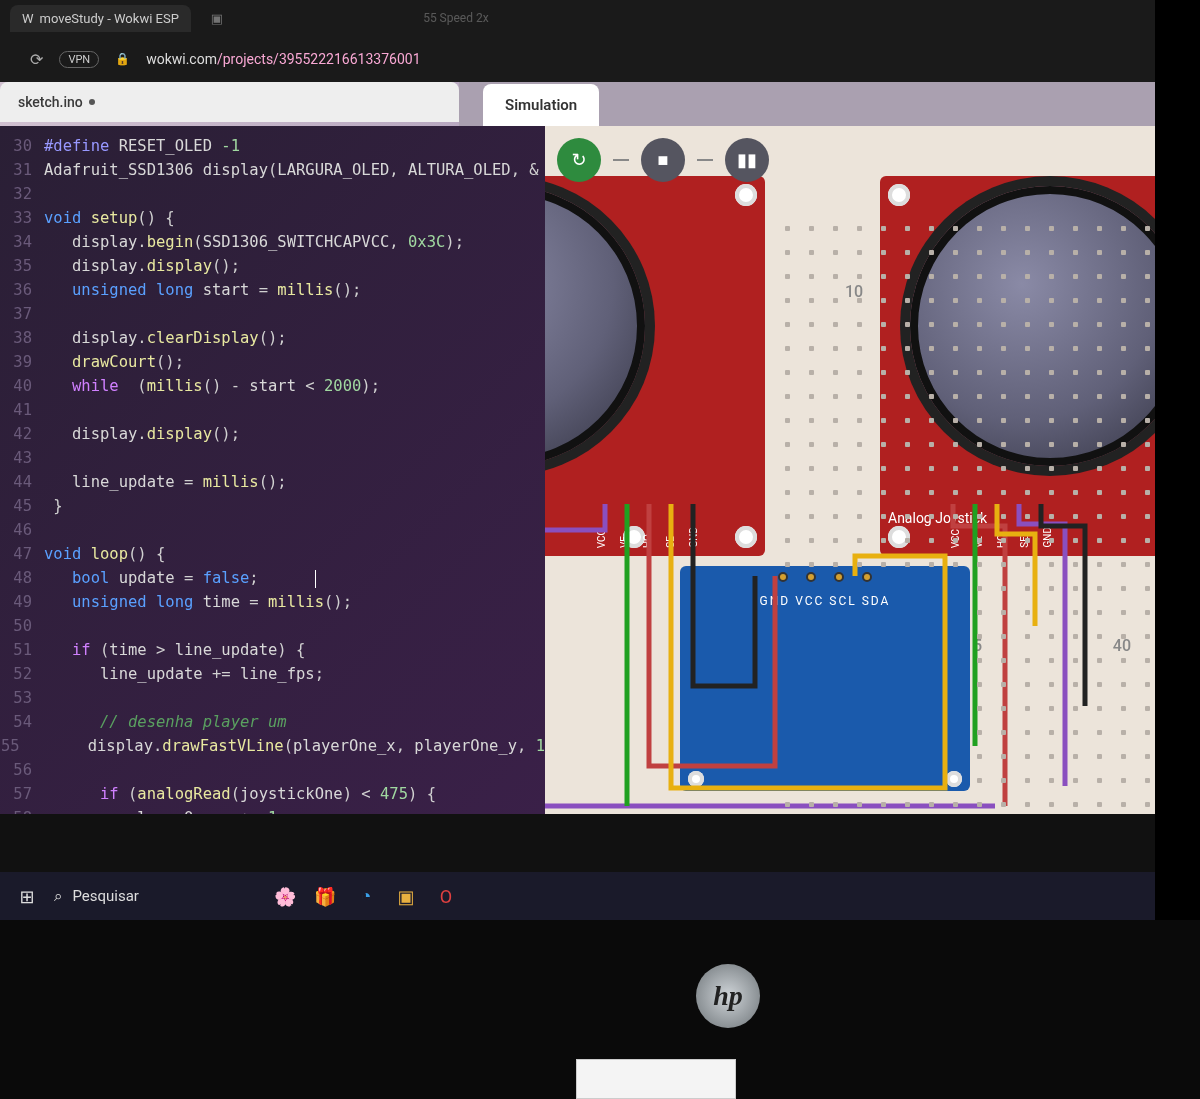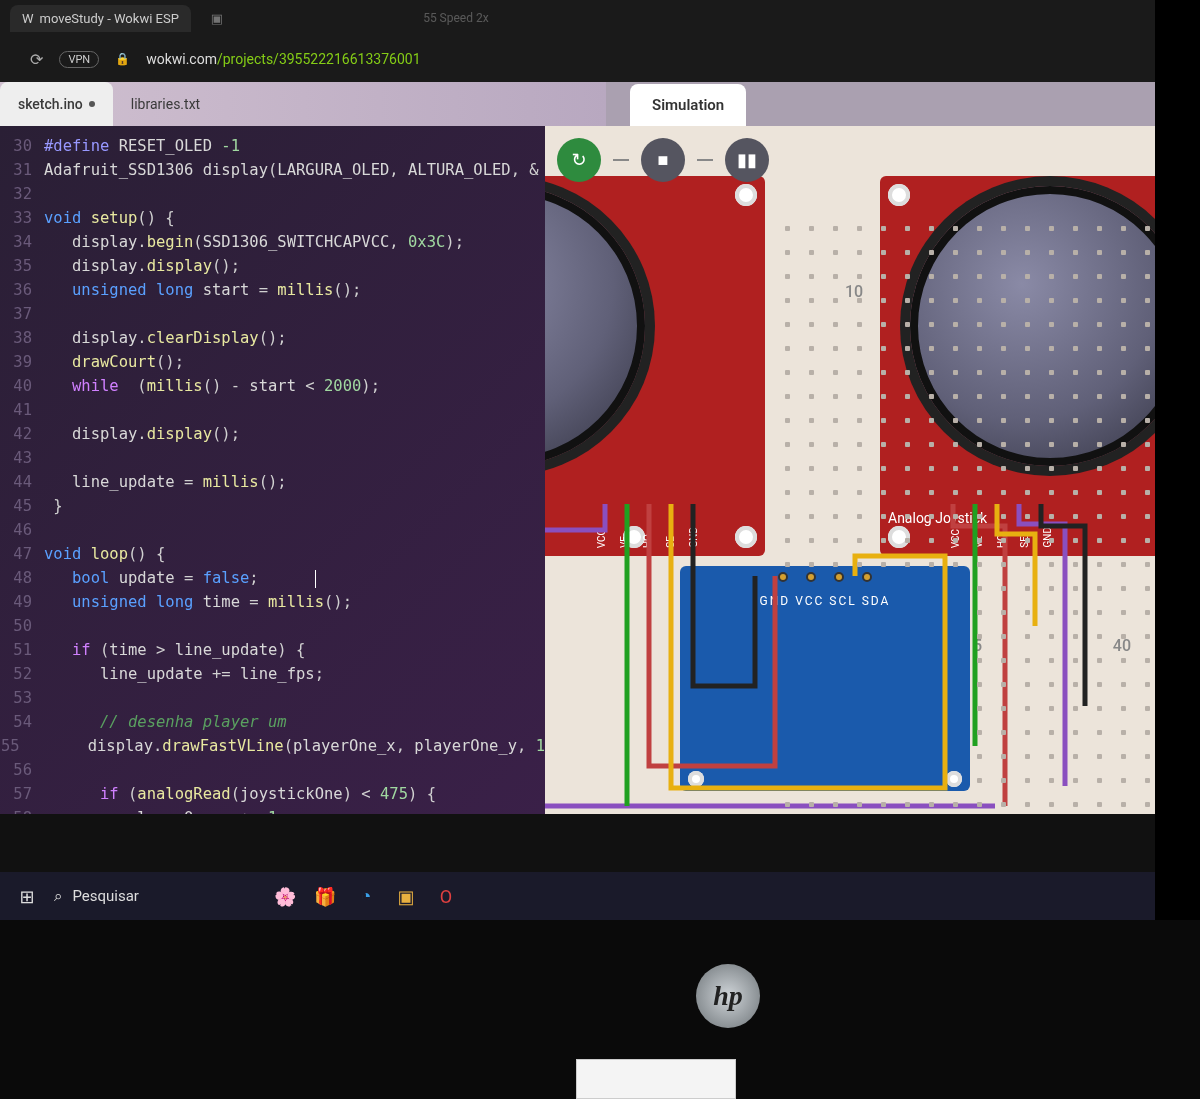--- a/index.html
+++ b/index.html
@@ -41,21 +41,21 @@
   }
   .vpn-badge {
     border: 1px solid #666;
     border-radius: 10px;
     padding: 1px 8px;
     font-size: 11px;
     color: #ccc;
   }
   .lock-glyph { color:#aaa; font-size:12px; }
   .url-text { font-size: 14px; }
-  .url-text .dim { color:#84cc16; }
+  .url-text .dim { color:#f9a8d4; }
   
   .app-bar {
     background: linear-gradient(90deg,#3a2a4a,#3a2a4a 40%,#3c2e4e 100%);
     height: 58px;
     display: flex;
     align-items: center;
     padding: 0 12px;
     gap: 14px;
   }
   .logo {
@@ -124,21 +124,21 @@
     line-height:24px;
   }
   .sim-pane {
     flex:1;
     background:#f0e8e0;
     position:relative;
     overflow:hidden;
   }
   
   .tab-row-wrap { display:flex; }
-  .left-tabs { width:606px; display:flex; align-items:stretch; background:linear-gradient(90deg,#d0c0d0,#b8a8c0);}
+  .left-tabs { width:459px; display:flex; align-items:stretch; background:linear-gradient(90deg,#d0c0d0,#b8a8c0);flex-direction:column;}
   .right-tab-area { flex:1; background:#aaa0b0; display:flex; align-items:stretch; padding-left:24px;}
   .sim-tab2 {
     background:#fff;
     color:#333;
     font-weight:600;
     padding:12px 22px;
     border-radius:8px 8px 0 0;
     font-size:15px;
     align-self:flex-end;
   }

